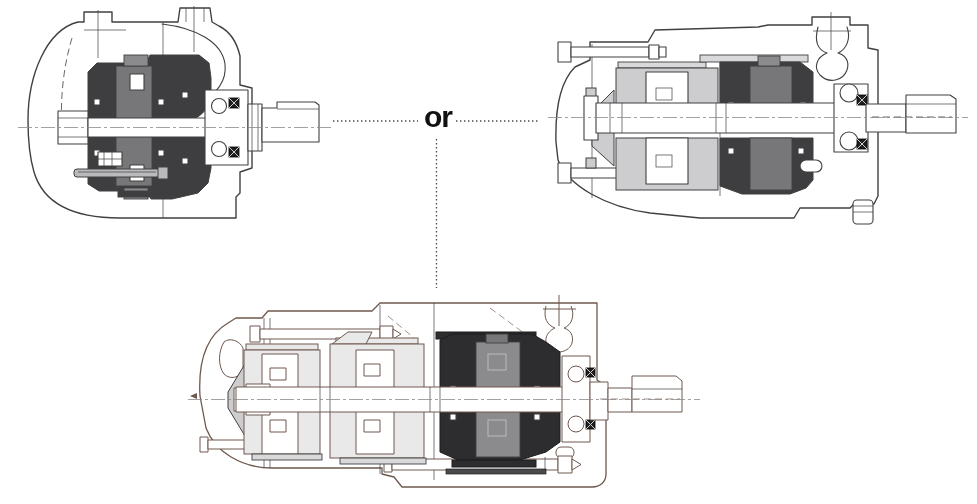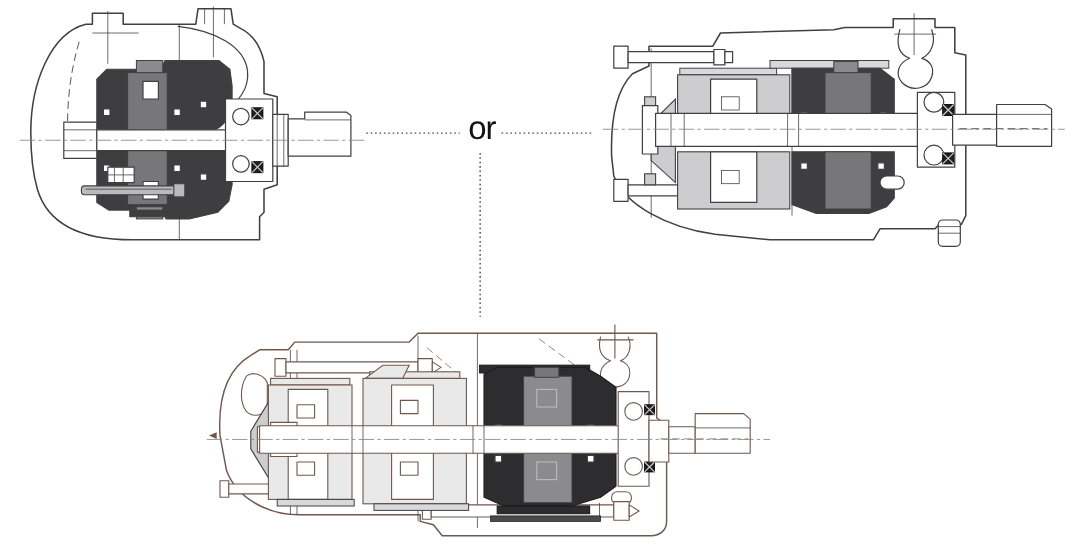--- a/index.html
+++ b/index.html
@@ -22,21 +22,21 @@
   .lighter{fill:var(--lighter_fill);stroke:var(--line_warm);stroke-width:1;}
   .rail {fill:var(--rail_fill);stroke:var(--line);stroke-width:.9;}
   .bolt {fill:var(--bolt_fill);stroke:var(--line);stroke-width:1;}
   .seal {fill:var(--seal_fill);stroke:#000;stroke-width:.8;}
   .sealx{fill:none;stroke:#cfcfcf;stroke-width:1;}
   .dash {fill:none;stroke:var(--line);stroke-width:.8;stroke-dasharray:7 4;}
   .dashw{fill:none;stroke:var(--dash_warm);stroke-width:.9;stroke-dasharray:7 4;}
   .cline{fill:none;stroke:var(--centerline);stroke-width:.8;stroke-dasharray:14 3 3 3;}
   .dot  {fill:none;stroke:var(--connector);stroke-width:1.3;stroke-dasharray:1.4 2.6;}
   .or-label{position:absolute;left:419px;top:102px;width:38px;text-align:center;
-            font-size:30px;font-weight:normal;letter-spacing:-1px;color:var(--label);line-height:1;}
+            font-size:30px;font-weight:bold;letter-spacing:-1px;color:var(--label);line-height:1;}
 </style>
 </head>
 <body>
 
 <div class="canvas">
 <svg width="977" height="504" viewBox="0 0 977 504">
 
   <g>
     <g>
       <path class="hous" d="M78,22 L84,22 L84,12 L112,12 L112,22 L160,22 L178,22 L180,8 L210,8 L212,22 L219,26

